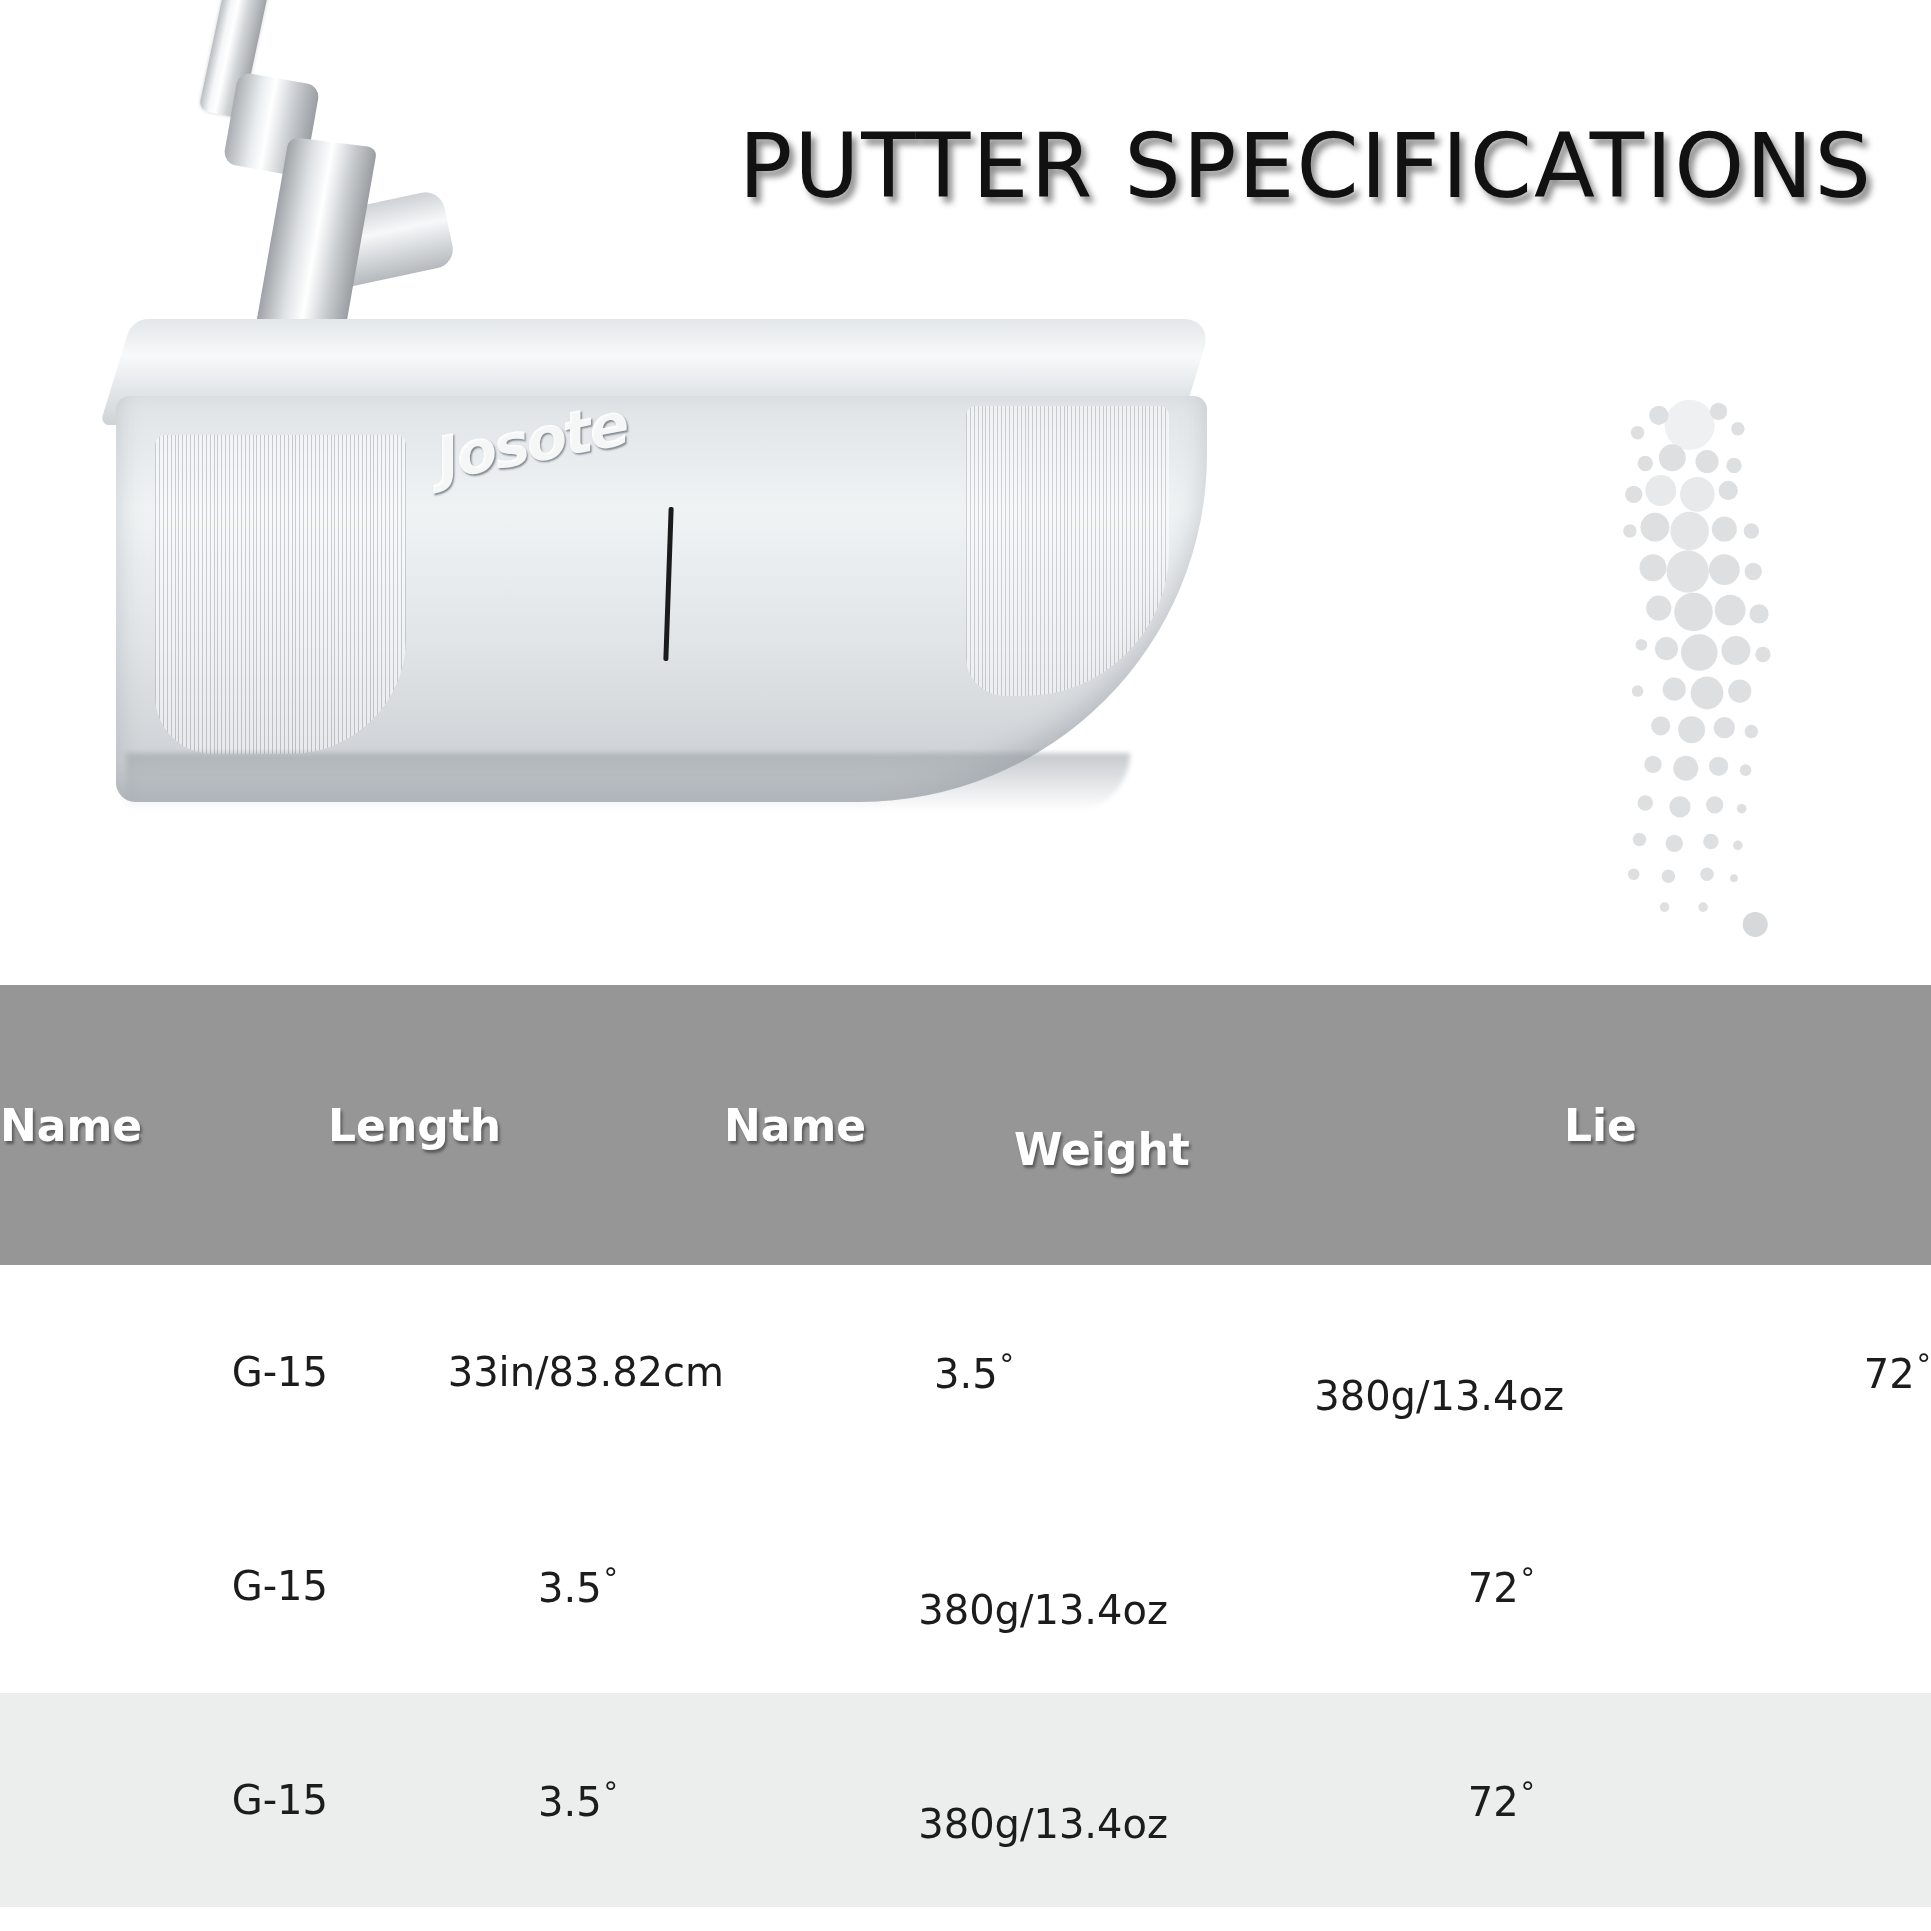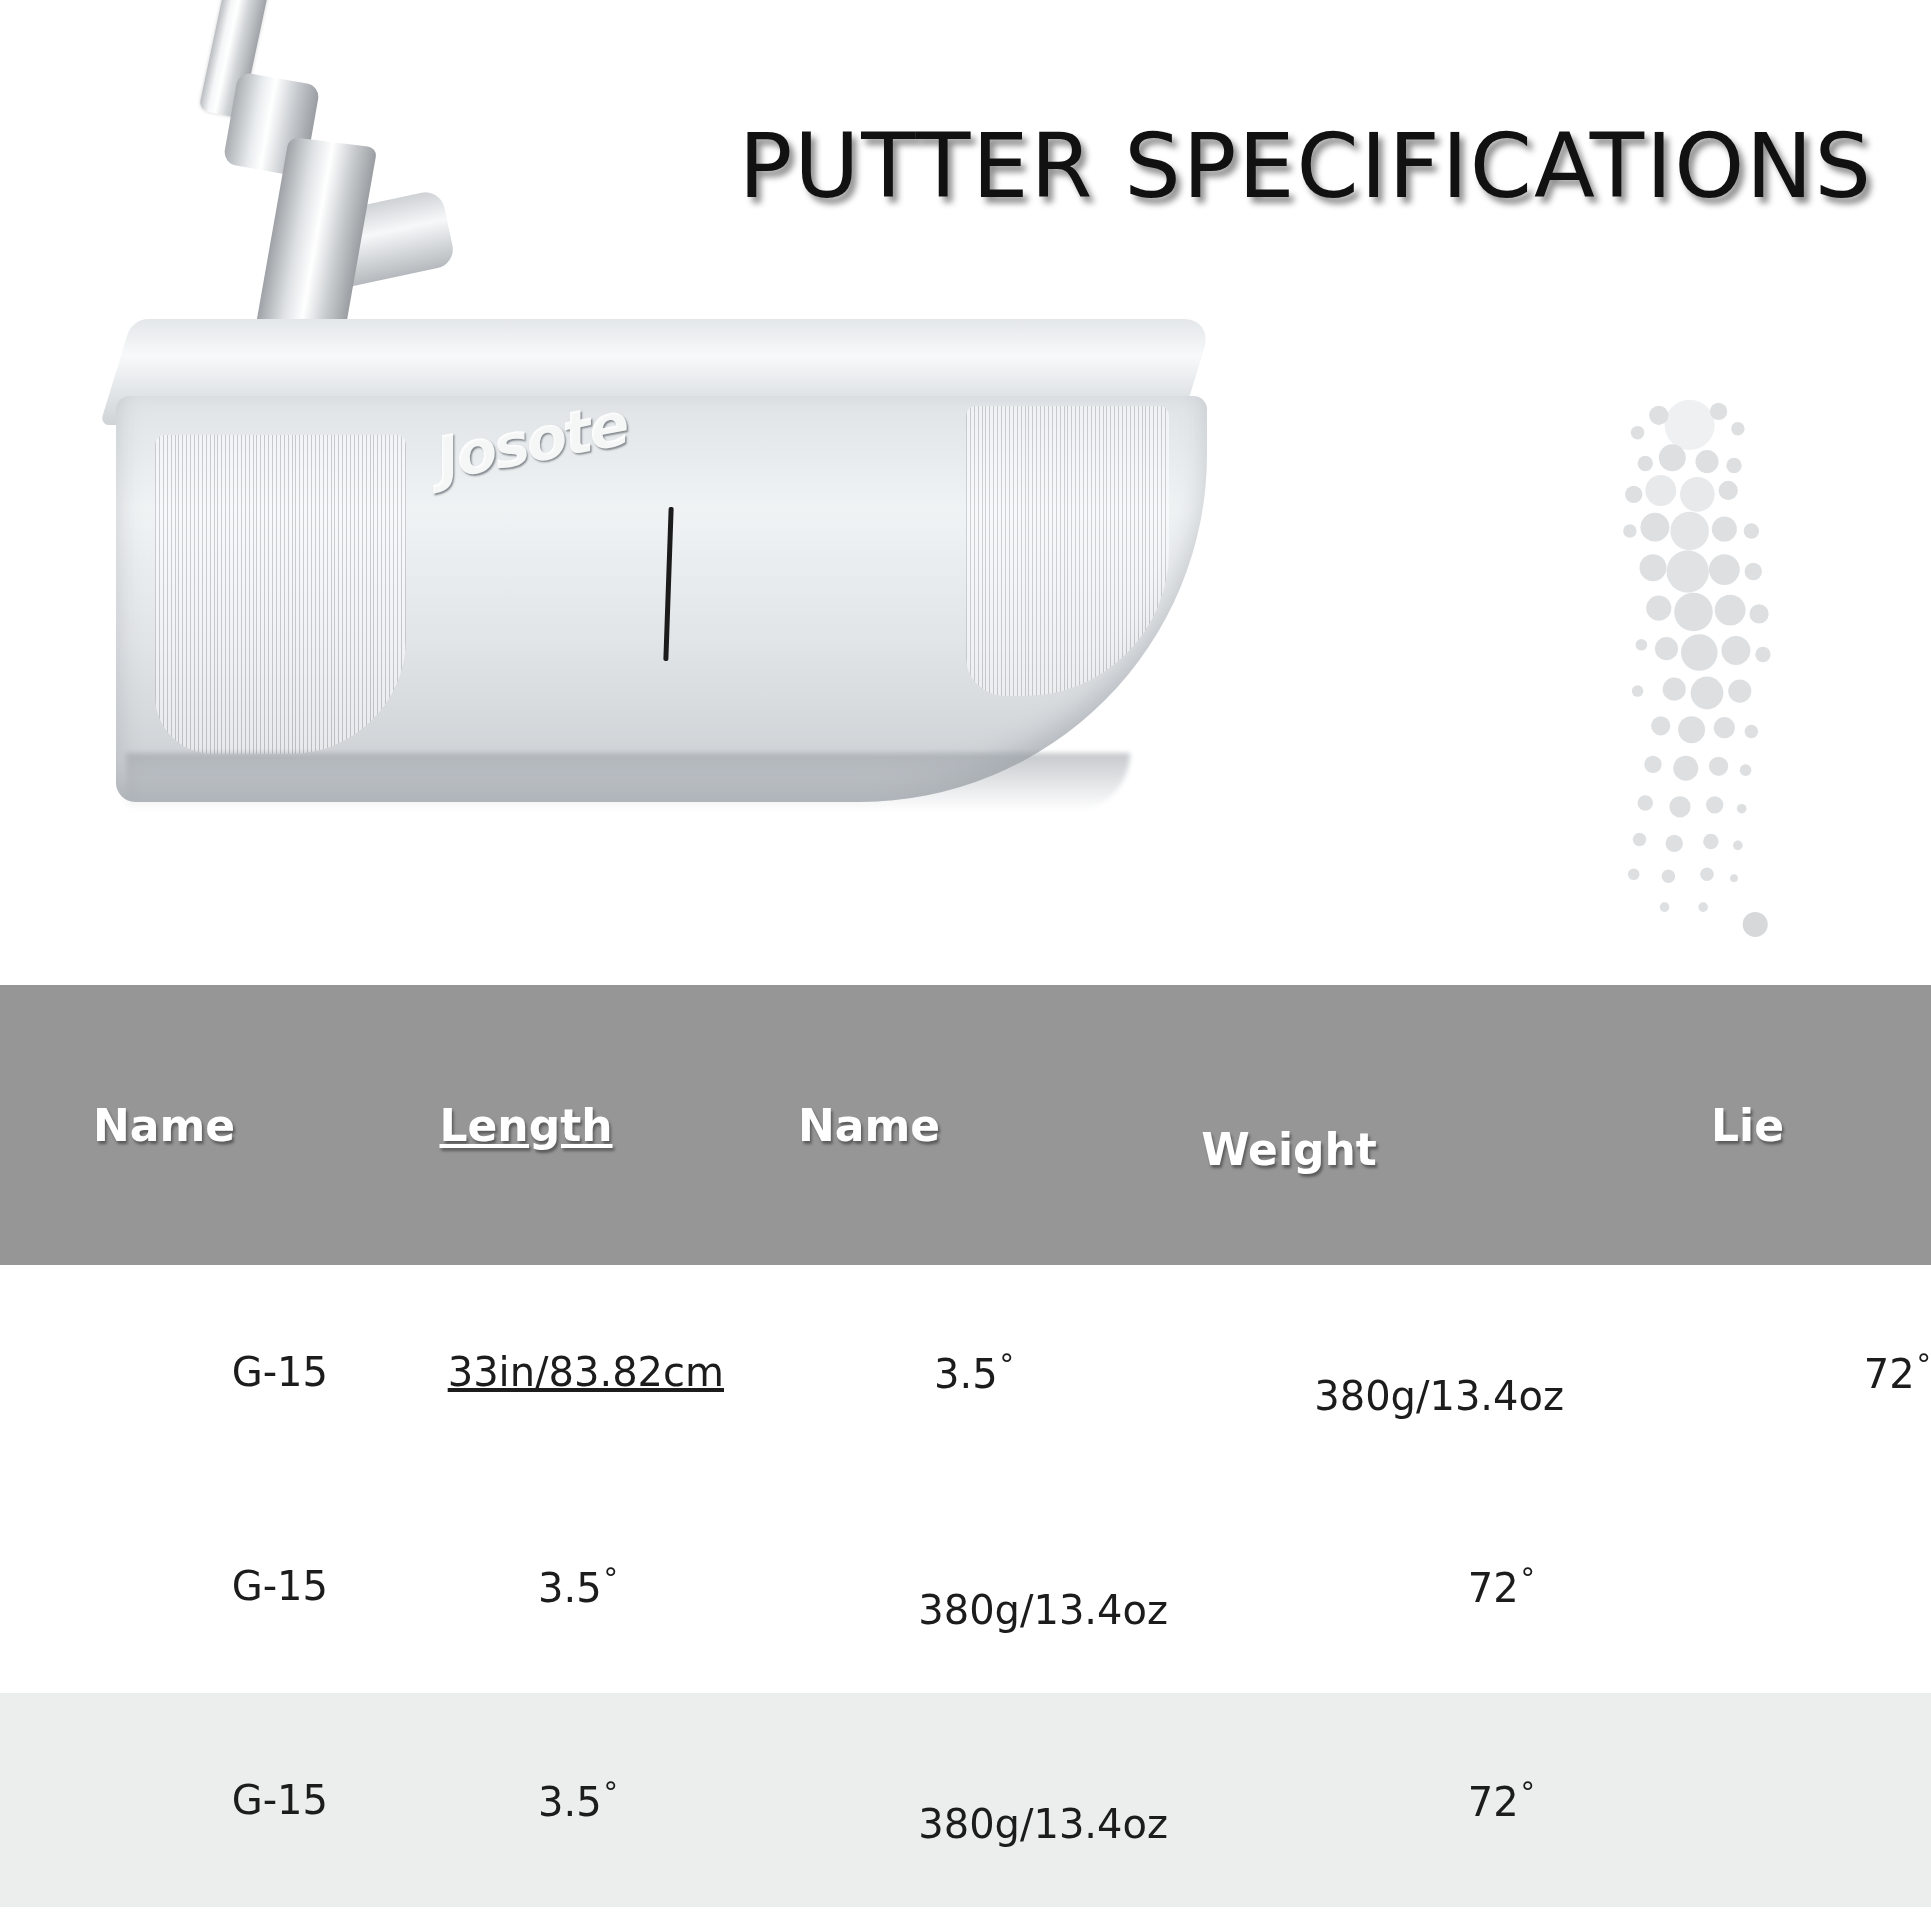--- a/index.html
+++ b/index.html
@@ -183,39 +183,39 @@
     height: 280px;
     background: #969696;
     display: flex;
     align-items: center;
   }
   .thead .cell {
     font-family: "DejaVu Sans", sans-serif;
     font-size: 44px;
     font-weight: 700;
     color: #ffffff;
-    text-align: center;
+    text-align: left;
     text-shadow: 1.9px 2.9px 2.9px rgba(0,0,0,0.4);
   }
   .trow {
     height: 214px;
     display: flex;
     align-items: center;
   }
   .trow.odd { background: #ffffff; }
   .trow.even { background: #eceded; }
   .trow .cell {
     font-family: "DejaVu Sans", sans-serif;
     font-size: 40px;
     font-weight: 400;
     color: #1c1c1c;
     text-align: right;
   }
   .col-name   { width: 328px; }
-  .col-length { width: 396px; text-decoration: underline; }
+  .col-length { width: 396px; }
   .col-loft   { width: 290px; }
   .col-weight { width: 550px; margin-top: 48px; }
   .col-lie    { width: 367px; }
 
   .deg {
     font-size: 29px;
     vertical-align: 13.5px;
     margin-left: 1.9px;
   }
 </style>

